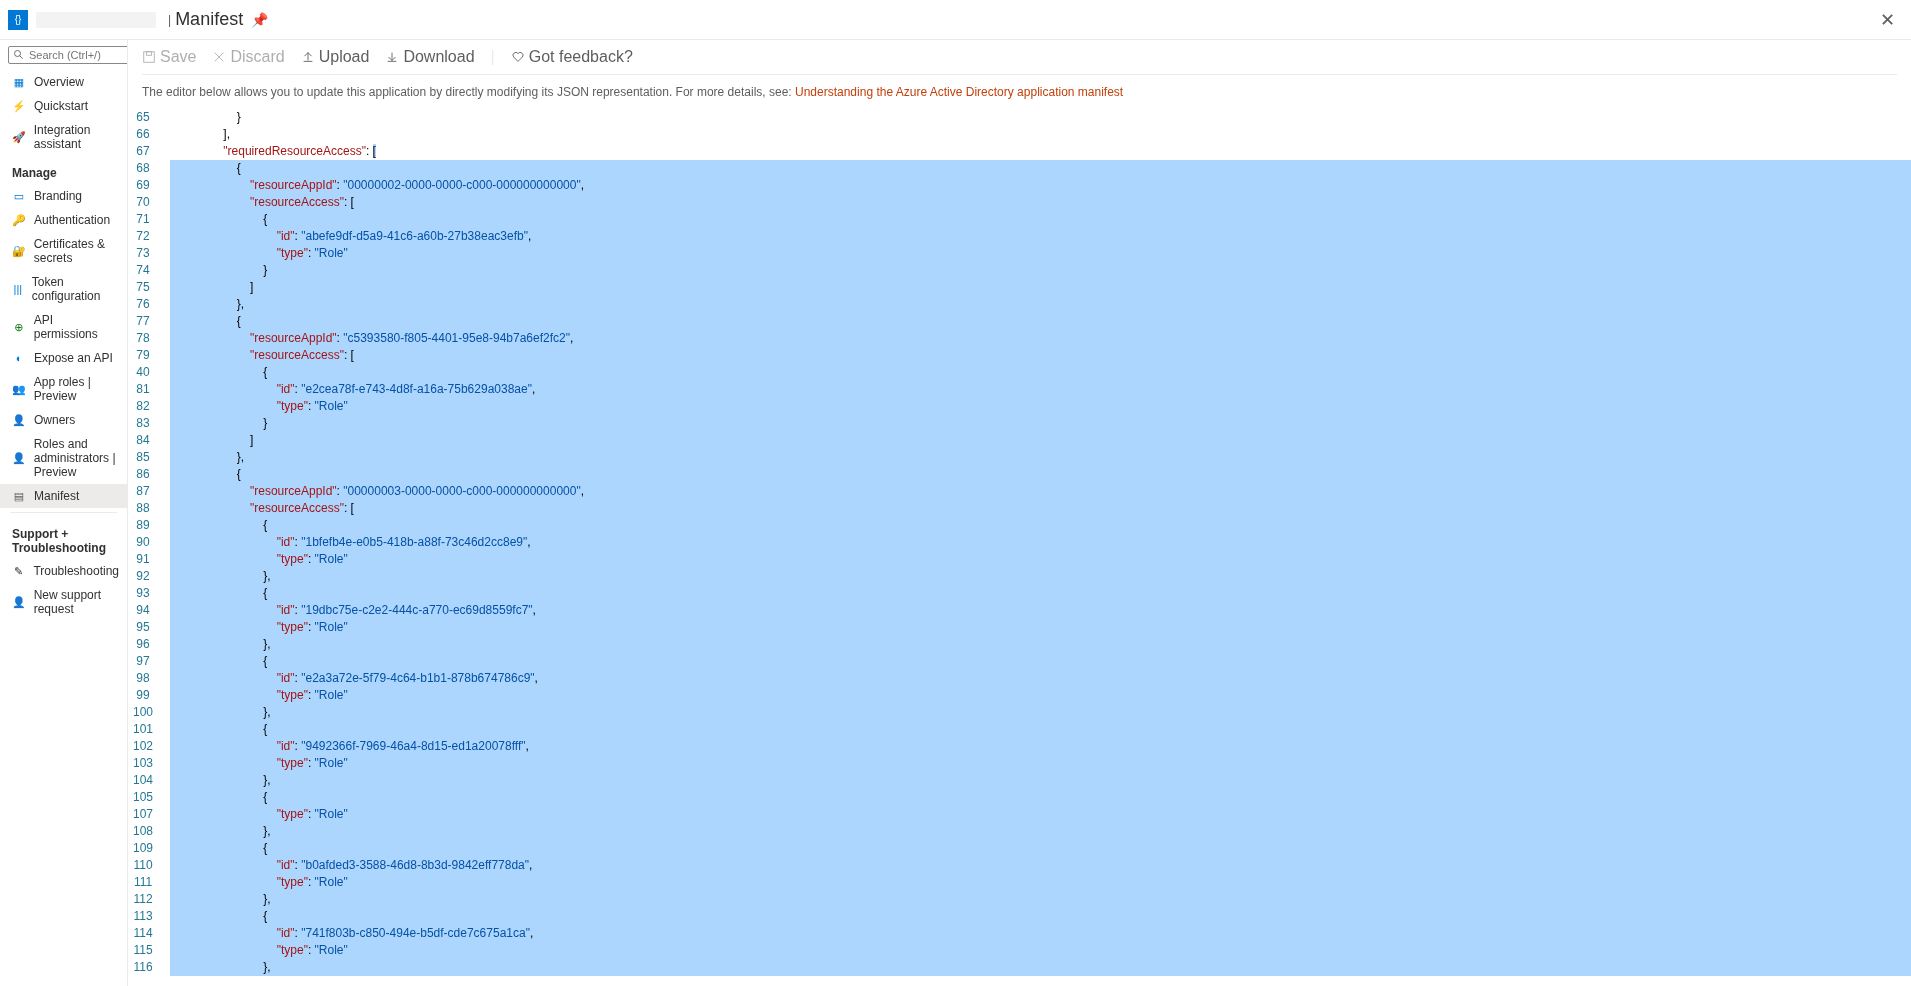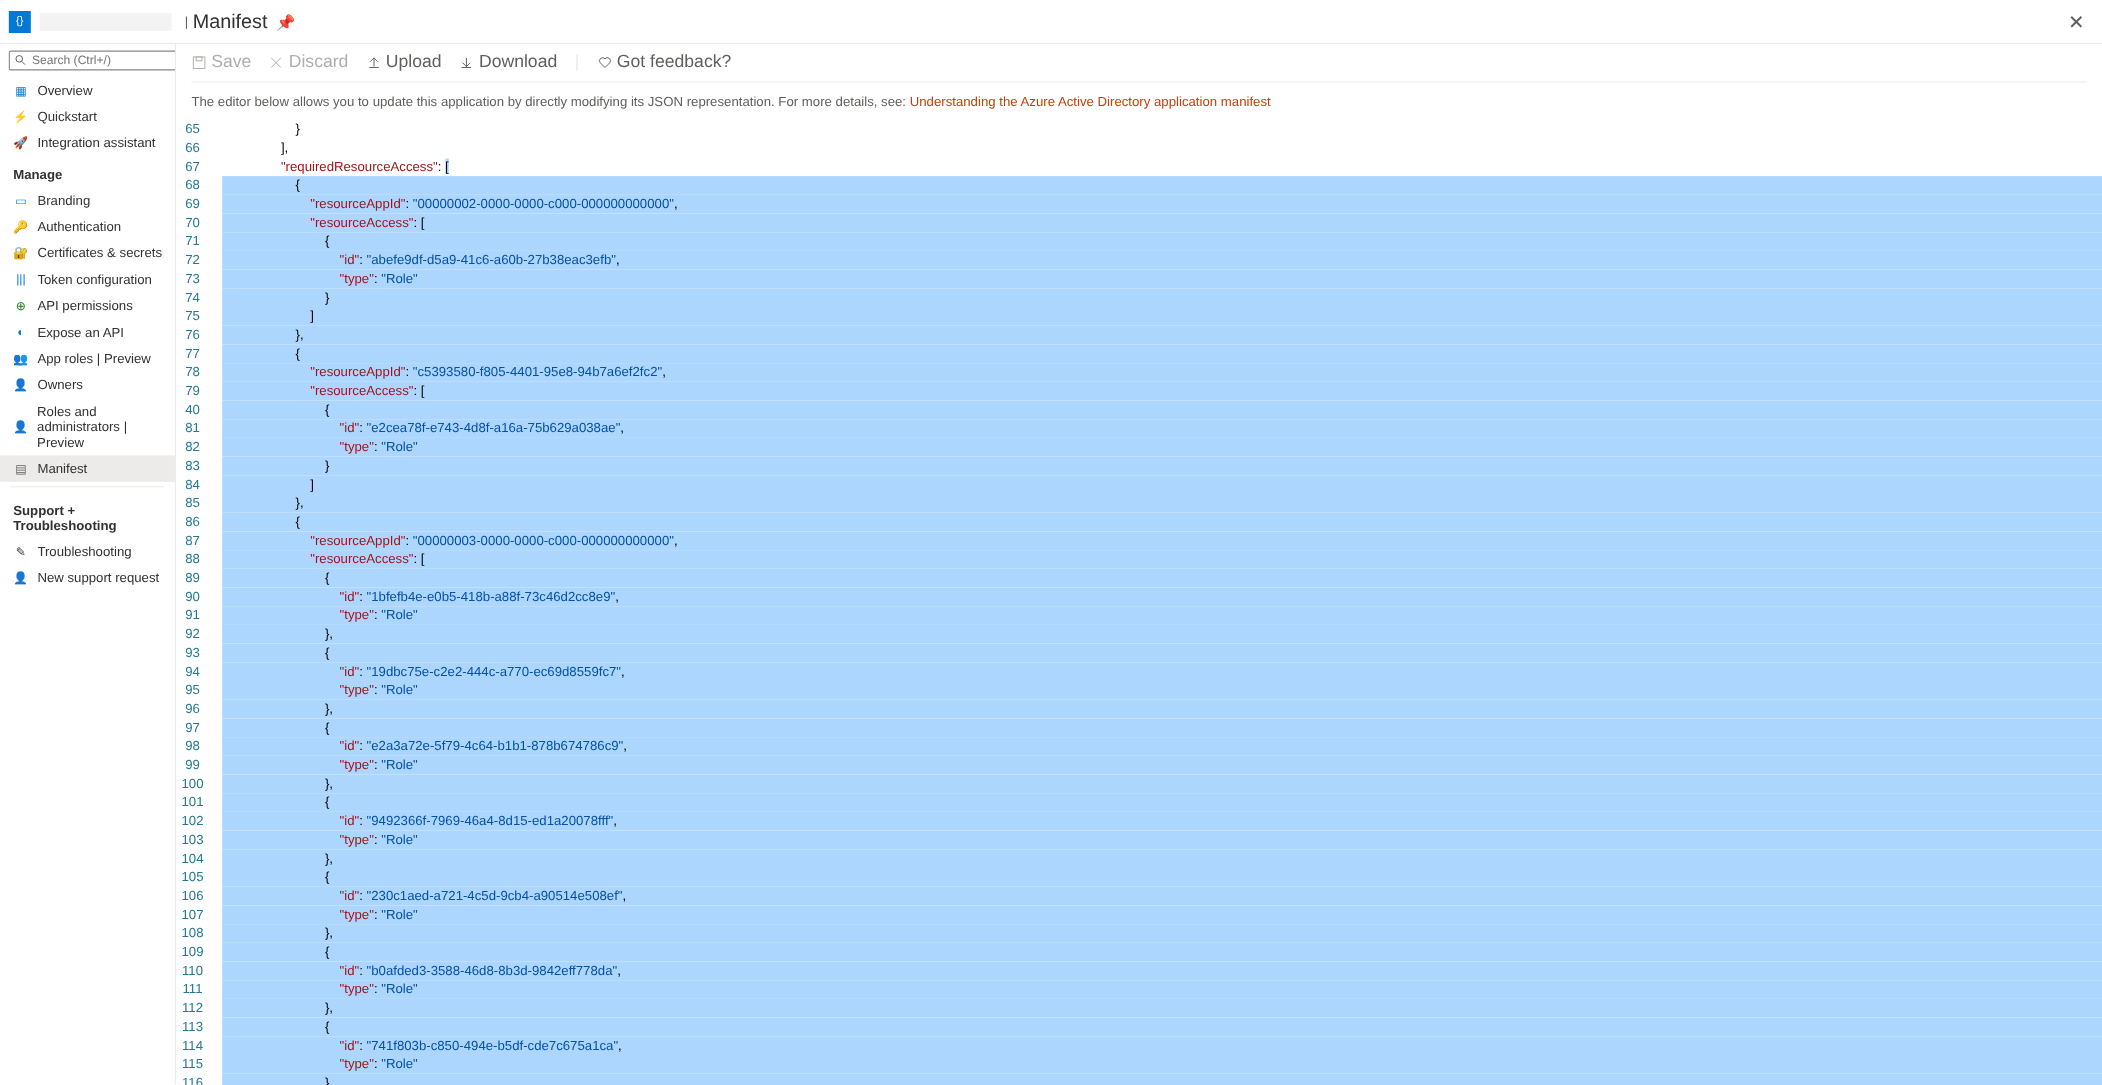--- a/index.html
+++ b/index.html
@@ -5,21 +5,21 @@
 *{margin:0;padding:0;box-sizing:border-box;font-family:'Segoe UI',Arial,sans-serif}
 body{background:#fff;font-size:12px;color:#323130;overflow:hidden}
 .header{display:flex;align-items:center;height:40px;padding:0 8px;border-bottom:1px solid #edebe9}
 .app-icon{width:20px;height:20px;background:#0078d4;margin-right:8px;color:#fff;display:flex;align-items:center;justify-content:center;font-size:10px}
 .app-name-redacted{width:120px;height:16px;background:#f3f3f3;margin-right:8px}
 .title-sep{color:#605e5c;margin:0 4px}
 .page-title{font-size:18px;font-weight:400;color:#323130;margin-right:8px}
 .pin-icon{color:#605e5c;font-size:14px;cursor:pointer}
 .close-x{margin-left:auto;font-size:18px;color:#605e5c;cursor:pointer;padding:0 8px}
 .layout{display:flex;height:calc(100vh - 40px)}
-.sidebar{width:160px;border-right:1px solid #edebe9;overflow-y:auto;flex-shrink:0;padding-bottom:20px}
+.sidebar{width:128px;border-right:1px solid #edebe9;overflow-y:auto;flex-shrink:0;padding-bottom:20px}
 .search-row{display:flex;align-items:center;padding:6px 8px}
 .search-box{flex:1;border:1px solid #8a8886;border-radius:2px;padding:2px 4px;display:flex;align-items:center;font-size:11px;color:#605e5c}
 .search-box svg{width:12px;height:12px;margin-right:4px}
 .search-box input{border:none;outline:none;flex:1;font-size:11px}
 .nav-item{display:flex;align-items:center;padding:5px 8px 5px 12px;cursor:pointer;font-size:12px;color:#323130}
 .nav-item.active{background:#edebe9}
 .nav-icon{width:14px;height:14px;margin-right:8px;display:flex;align-items:center;justify-content:center;font-size:11px}
 .section-header{padding:10px 12px 4px;font-size:12px;color:#323130;font-weight:700}
 .section-divider{border-top:1px solid #edebe9;margin:4px 10px}
 .main{flex:1;display:flex;flex-direction:column;overflow:hidden}
@@ -213,21 +213,20 @@
         <div class="code-line"><div class="gutter">96</div><div class="code sel"><span>                            </span><span class="tok-punct">},</span></div></div>
         <div class="code-line"><div class="gutter">97</div><div class="code sel"><span>                            </span><span class="tok-punct">{</span></div></div>
         <div class="code-line"><div class="gutter">98</div><div class="code sel"><span>                                </span><span class="tok-key">"id"</span><span class="tok-punct">: </span><span class="tok-str">"e2a3a72e-5f79-4c64-b1b1-878b674786c9"</span><span class="tok-punct">,</span></div></div>
         <div class="code-line"><div class="gutter">99</div><div class="code sel"><span>                                </span><span class="tok-key">"type"</span><span class="tok-punct">: </span><span class="tok-str">"Role"</span></div></div>
         <div class="code-line"><div class="gutter">100</div><div class="code sel"><span>                            </span><span class="tok-punct">},</span></div></div>
         <div class="code-line"><div class="gutter">101</div><div class="code sel"><span>                            </span><span class="tok-punct">{</span></div></div>
         <div class="code-line"><div class="gutter">102</div><div class="code sel"><span>                                </span><span class="tok-key">"id"</span><span class="tok-punct">: </span><span class="tok-str">"9492366f-7969-46a4-8d15-ed1a20078fff"</span><span class="tok-punct">,</span></div></div>
         <div class="code-line"><div class="gutter">103</div><div class="code sel"><span>                                </span><span class="tok-key">"type"</span><span class="tok-punct">: </span><span class="tok-str">"Role"</span></div></div>
         <div class="code-line"><div class="gutter">104</div><div class="code sel"><span>                            </span><span class="tok-punct">},</span></div></div>
         <div class="code-line"><div class="gutter">105</div><div class="code sel"><span>                            </span><span class="tok-punct">{</span></div></div>
-        <div class="code-line"><div class="gutter">106</div><div class="code sel"><span>                                </span><span class="tok-key">"id"</span><span class="tok-punct">: </span><span class="tok-str">"230c1aed-a721-4c5d-9cb4-a90514e508ef"</span><span class="tok-punct">,</span></div></div>
         <div class="code-line"><div class="gutter">107</div><div class="code sel"><span>                                </span><span class="tok-key">"type"</span><span class="tok-punct">: </span><span class="tok-str">"Role"</span></div></div>
         <div class="code-line"><div class="gutter">108</div><div class="code sel"><span>                            </span><span class="tok-punct">},</span></div></div>
         <div class="code-line"><div class="gutter">109</div><div class="code sel"><span>                            </span><span class="tok-punct">{</span></div></div>
         <div class="code-line"><div class="gutter">110</div><div class="code sel"><span>                                </span><span class="tok-key">"id"</span><span class="tok-punct">: </span><span class="tok-str">"b0afded3-3588-46d8-8b3d-9842eff778da"</span><span class="tok-punct">,</span></div></div>
         <div class="code-line"><div class="gutter">111</div><div class="code sel"><span>                                </span><span class="tok-key">"type"</span><span class="tok-punct">: </span><span class="tok-str">"Role"</span></div></div>
         <div class="code-line"><div class="gutter">112</div><div class="code sel"><span>                            </span><span class="tok-punct">},</span></div></div>
         <div class="code-line"><div class="gutter">113</div><div class="code sel"><span>                            </span><span class="tok-punct">{</span></div></div>
         <div class="code-line"><div class="gutter">114</div><div class="code sel"><span>                                </span><span class="tok-key">"id"</span><span class="tok-punct">: </span><span class="tok-str">"741f803b-c850-494e-b5df-cde7c675a1ca"</span><span class="tok-punct">,</span></div></div>
         <div class="code-line"><div class="gutter">115</div><div class="code sel"><span>                                </span><span class="tok-key">"type"</span><span class="tok-punct">: </span><span class="tok-str">"Role"</span></div></div>
         <div class="code-line"><div class="gutter">116</div><div class="code sel"><span>                            </span><span class="tok-punct">},</span></div></div>

